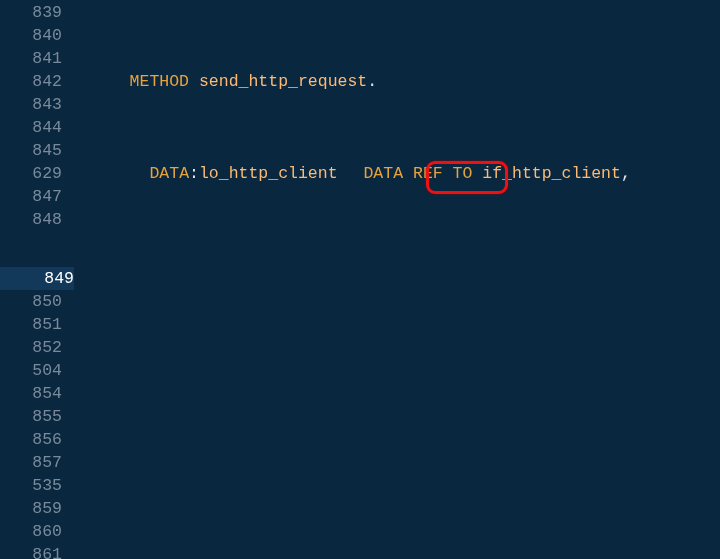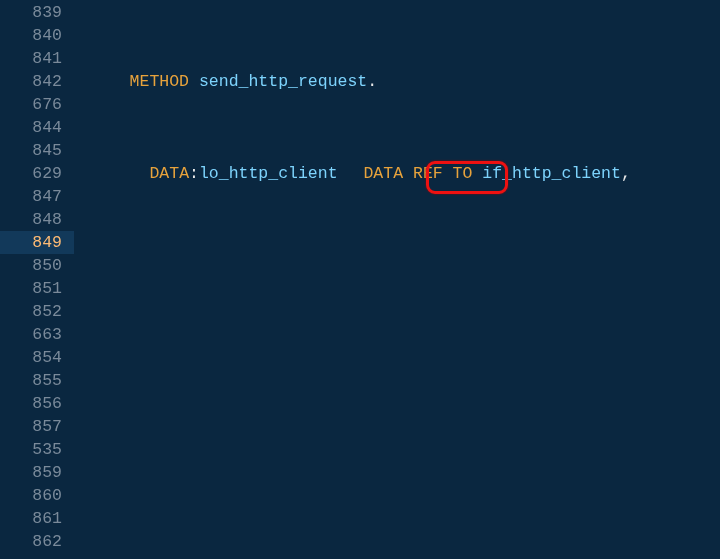--- a/index.html
+++ b/index.html
@@ -27,36 +27,36 @@
     padding-right: 12px;
     padding-top: 1px;
     user-select: none;
     flex: 0 0 auto;
   }
   .gutter div {
     height: 23px;
   }
   .gutter .hl {
     background: #12395a;
-    color: #fdba74;
+    color: #ffffff;
     margin-right: -12px;
-    padding-right: 12px;
+    margin-top: 36px;
   }
   .code {
     flex: 1 1 auto;
     padding-top: 1px;
     white-space: pre;
     position: relative;
   }
   .line {
     height: 23px;
     position: relative;
   }
   .kw   { color: #e8a33c; margin-left: 16px; }           
-  .id   { color: #7dd3fc; }           
+  .id   { color: #fdba74; }           
   .punc { color: #e8e8e8; }           
 
   .highlight-box {
     position: absolute;
     border: 3px solid #e11;
     border-radius: 9px;
     top: 161px;
     left: 352px;
     width: 76px;
     height: 27px;
@@ -66,31 +66,31 @@
 </style>
 </head>
 <body>
 
 <div class="editor">
   <div class="gutter" id="gutter">
       <div>839</div>
       <div>840</div>
       <div>841</div>
       <div>842</div>
-      <div>676</div>
+      <div>843</div>
       <div>844</div>
       <div>845</div>
       <div>629</div>
       <div>847</div>
       <div>848</div>
       <div class="hl">849</div>
       <div>850</div>
       <div>851</div>
       <div>852</div>
-      <div>663</div>
+      <div>504</div>
       <div>854</div>
       <div>855</div>
       <div>856</div>
       <div>857</div>
       <div>535</div>
       <div>859</div>
       <div>860</div>
       <div>861</div>
       <div>862</div>
     </div>

